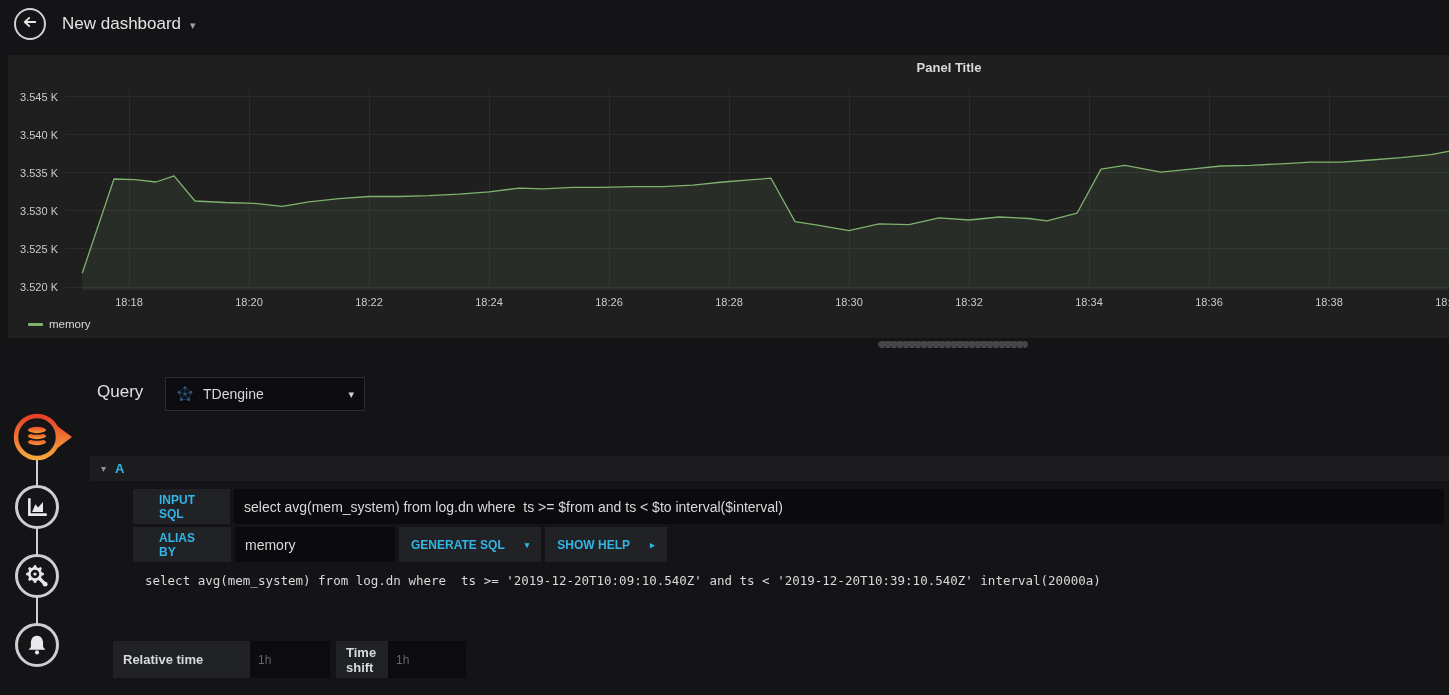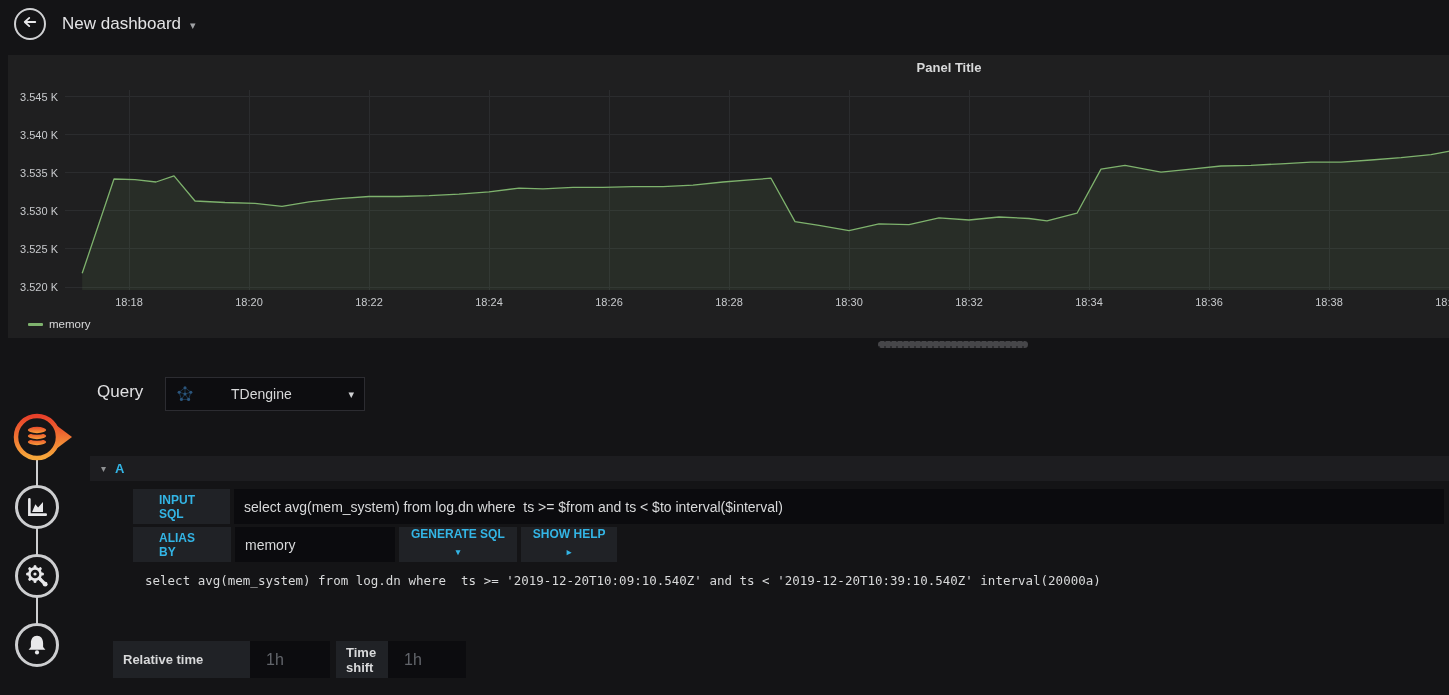--- a/index.html
+++ b/index.html
@@ -32,55 +32,55 @@
     background-size:6px 7px; background-position:4px 3px; cursor:grab; }
 
   
   .tab-connector { left:36px; top:437px; width:2px; height:208px; background:#cdced0; }
   .tab-circle { width:44px; height:44px; border:3px solid #cdced0; border-radius:50%; background:#151517;
     display:flex; align-items:center; justify-content:center; cursor:pointer; }
 
   
   .query-label { left:97px; top:382px; font-size:17px; font-weight:500; color:#e0e0e2; }
   .ds-picker { left:165px; top:377px; width:200px; height:34px; background:#0d0d10;
-    border:1px solid #2c2c31; display:flex; align-items:center; padding:0 10px; cursor:pointer;gap:28px; }
+    border:1px solid #2c2c31; display:flex; align-items:center; padding:0 10px; cursor:pointer; }
   .ds-name { font-size:14px; color:#d8d9da; margin-left:9px; }
   .ds-caret { margin-left:auto; font-size:11px; color:#cfd0d2; }
 
   .a-row { left:90px; top:456px; right:0; height:25px; background:#1d1d20; display:flex;
     align-items:center; cursor:pointer; }
   .a-caret { font-size:10px; color:#8f9193; margin-left:11px; }
   .a-letter { font-size:13px; font-weight:700; color:#33b5e5; margin-left:9px; }
 
   .form-row { display:flex; align-items:stretch; }
   .gf-label { background:#202226; color:#33b5e5; font-weight:700; font-size:12px;
     display:flex; align-items:center; padding:0 26px; }
   .gf-field { background:#0b0b0e; display:flex; align-items:center; margin-left:4px; }
   .gf-field input { background:transparent; border:none; outline:none; color:#d8d9da;
     font-family:"Liberation Sans",sans-serif; font-size:14px; width:100%; padding:0 10px; white-space:pre; }
   .gf-btn { background:#202226; color:#33b5e5; font-weight:700; font-size:12px;
-    display:flex; align-items:center; gap:6px; padding:0 12px; margin-left:4px; cursor:pointer;flex-direction:column; }
+    display:flex; align-items:center; gap:20px; padding:0 12px; margin-left:4px; cursor:pointer; }
   .gf-btn .c { font-size:9px; }
 
   .row-inputsql { left:133px; top:489px; right:5px; height:35px; }
   .row-inputsql .gf-label { width:97px; }
   .row-inputsql .gf-field { flex:1; }
   .row-alias { left:133px; top:527px; height:35px; }
   .row-alias .gf-label { width:98px; }
   .row-alias .gf-field { width:160px; }
 
   .sql-preview { left:145px; top:573px; font-family:"DejaVu Sans Mono", monospace;
     font-size:12.5px; color:#d8d9da; white-space:pre; }
 
   .options-row { left:113px; top:641px; height:37px; display:flex; }
   .opt-label { background:#202226; color:#d8d9da; font-weight:700; font-size:13px;
     display:flex; align-items:center; padding-left:10px; }
   .opt-field { background:#0c0c0f; display:flex; align-items:center; }
   .opt-field input { background:transparent; border:none; outline:none; color:#e5e5e5;
-    font-family:"Liberation Sans",sans-serif; font-size:16px; width:100%; padding:0 16px; }
+    font-family:"Liberation Sans",sans-serif; font-size:12px; width:100%; padding:0 8px; }
   .opt-field input::placeholder { color:#62656b; }
 </style>
 </head>
 <body>
 
 <div class="abs topbar">
   <div class="back-btn">
     <span>
       <svg width="18" height="18" viewBox="0 0 24 24">
           <path d="M19 12 H6 M11 6.5 L5 12 L11 17.5" stroke="#e8e8ea" stroke-width="2.4" fill="none" stroke-linecap="round" stroke-linejoin="round"></path>

